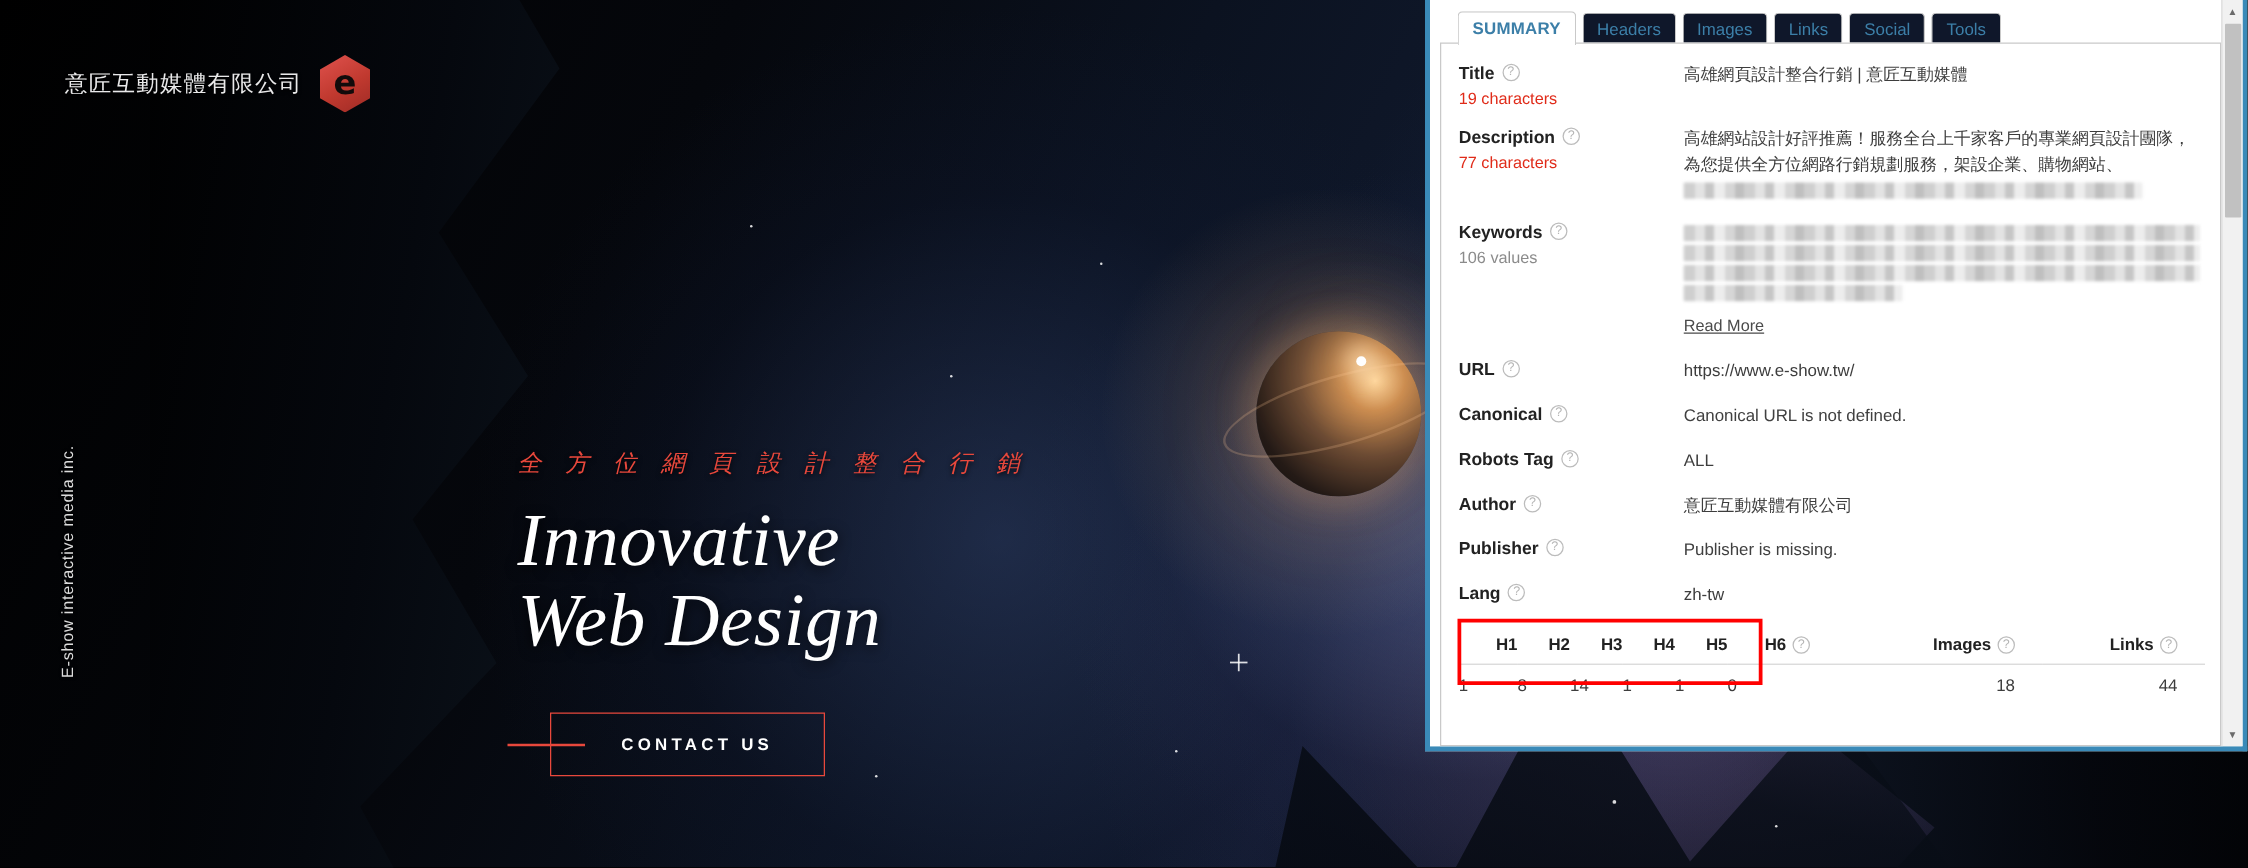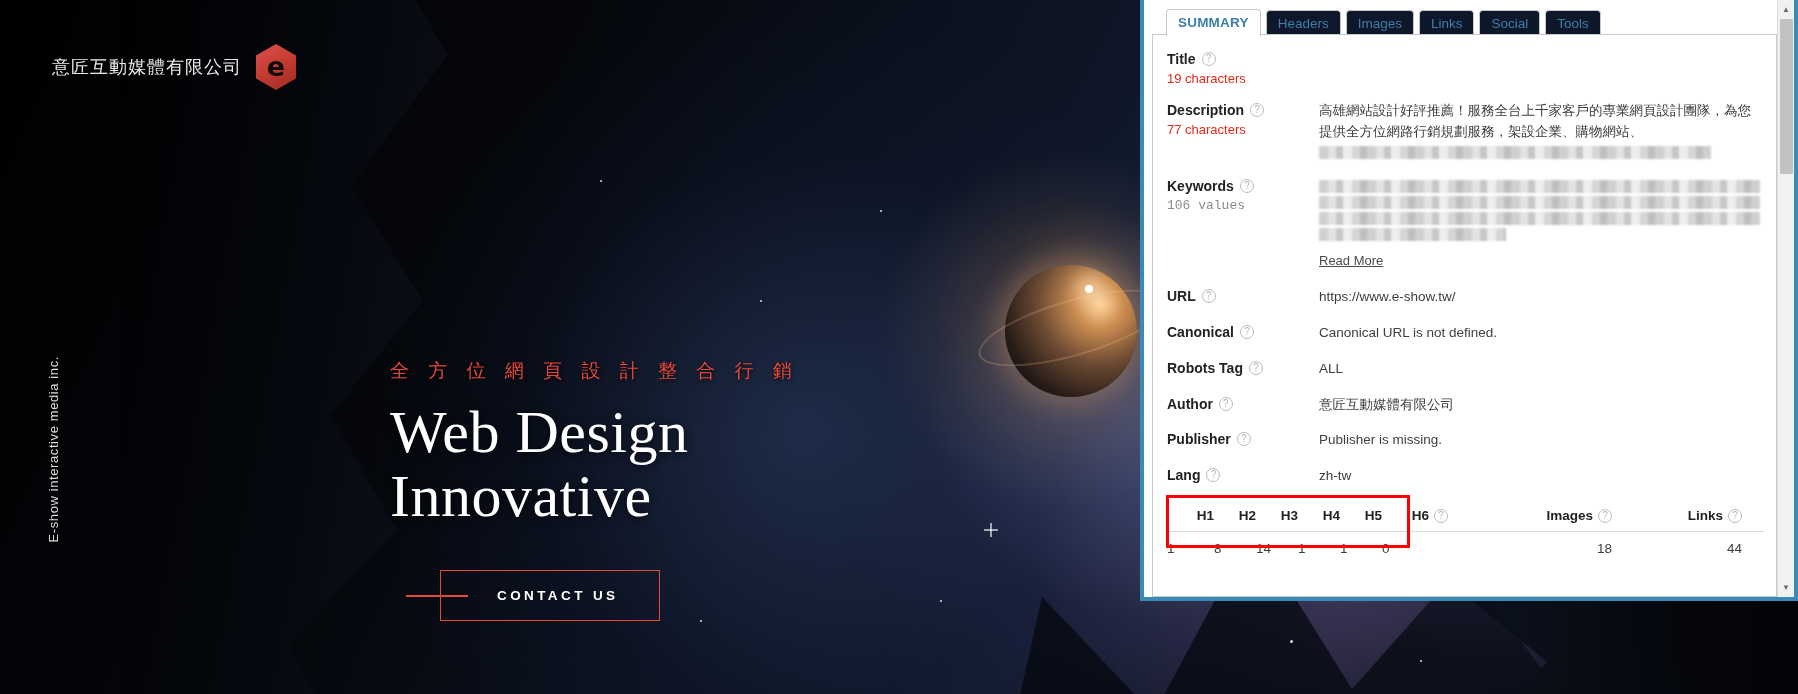--- a/index.html
+++ b/index.html
@@ -86,21 +86,21 @@
     font-family: "DejaVu Sans", sans-serif; margin-top: -2px;
   }
 
   .side-vert {
     position: absolute; left: 46px; top: 356px;
     color: #dcdcdc; font-size: 13px; letter-spacing: .6px; white-space: nowrap;
     writing-mode: vertical-rl; transform: rotate(180deg);
     text-shadow: 0 1px 3px rgba(0,0,0,.9);
   }
 
-  .hero-copy { position: absolute; left: 390px; top: 358px; }
+  .hero-copy { position: absolute; left: 414px; top: 358px; font-style: italic; }
   .hero-sub {
     color: #e8483c; font-size: 19px; letter-spacing: 7px; margin-bottom: 16px;
     text-shadow: 0 1px 4px rgba(0,0,0,.9);
   }
   .hero-title {
     font-family: "Liberation Serif", "DejaVu Serif", serif;
     color: #ffffff; font-size: 60px; line-height: 1.07; letter-spacing: .5px;
     text-shadow: 0 2px 10px rgba(0,0,0,.75);
   }
   .cta-wrap { position: absolute; left: 406px; top: 570px; display: flex; align-items: center; }
@@ -138,32 +138,32 @@
   }
   .tab.active {
     background: #ffffff; color: #3c7fa8; font-weight: bold; letter-spacing: .2px;
     border-color: #c9c9c9; z-index: 3; padding-bottom: 6px;
   }
   .tab-body {
     border: 1px solid #c9c9c9; background: #fff; margin-top: -1px;
     height: calc(100% - 28px); padding: 14px 12px 0 14px; overflow: hidden; position: relative;
   }
 
-  .row { display: flex; margin-bottom: 14px; }
+  .row { display: flex; margin-bottom: 14px; gap: 28px; }
   .row-label { width: 152px; flex: 0 0 152px; padding-top: 1px; }
   .lbl {
     font-size: 14px; font-weight: bold; color: #222; display: inline-flex; align-items: center; gap: 6px;
   }
   .qmark {
     display: inline-flex; align-items: center; justify-content: center;
     width: 14px; height: 14px; border-radius: 50%; border: 1px solid #bcbcbc;
     color: #b4b4b4; font-size: 10px; font-weight: normal; line-height: 1; cursor: help;
   }
   .sub-count { display: block; margin-top: 3px; font-size: 13px; color: #e02b19; }
-  .sub-count.grey { color: #8b8b8b; font-family: Liberation Mono, monospace; }
+  .sub-count.grey { color: #8b8b8b; }
   .row-val { flex: 1; font-size: 13.5px; color: #3d3d3d; line-height: 1.55; padding-top: 1px; }
   .row-val.muted { color: #404040; }
   .blurline {
     height: 13px; margin: 3px 0; border-radius: 1px;
     background:
       repeating-linear-gradient(90deg, #cfcfcf 0 9px, #e3e3e3 9px 17px, #c6c6c6 17px 24px, #ededed 24px 33px, #d6d6d6 33px 41px, #bfbfbf 41px 48px);
     filter: blur(1.1px);
   }
   .readmore {
     display: inline-block; margin-top: 7px; font-size: 13px; color: #4a4a4a;
@@ -227,22 +227,22 @@
     <div class="logo-mark">
       <span>e</span>
     </div>
   </div>
 
   <div class="side-vert">E-show interactive media inc.</div>
 
   <div class="hero-copy">
     <div class="hero-sub">全 方 位 網 頁 設 計 整 合 行 銷</div>
     <div class="hero-title">
+      <div>Innovative</div>
       <div>Web Design</div>
-      <div>Innovative</div>
     </div>
   </div>
 
   <div class="cta-wrap">
     <div class="cta-dash"></div>
     <button class="cta-btn">CONTACT US</button>
   </div>
 
   <div class="right-nav">
     <div class="cn">聯絡我們</div>
@@ -265,20 +265,21 @@
         <div class="tab-body">
 
           <div class="row">
             <div class="row-label">
               <span class="lbl">
                   <span>Title</span>
                   <span class="qmark">?</span>
                 </span>
               <span class="sub-count">19 characters</span>
             </div>
+            <div class="row-val">高雄網頁設計整合行銷 | 意匠互動媒體</div>
           </div>
 
           <div class="row">
             <div class="row-label">
               <span class="lbl">
                   <span>Description</span>
                   <span class="qmark">?</span>
                 </span>
               <span class="sub-count">77 characters</span>
             </div>

